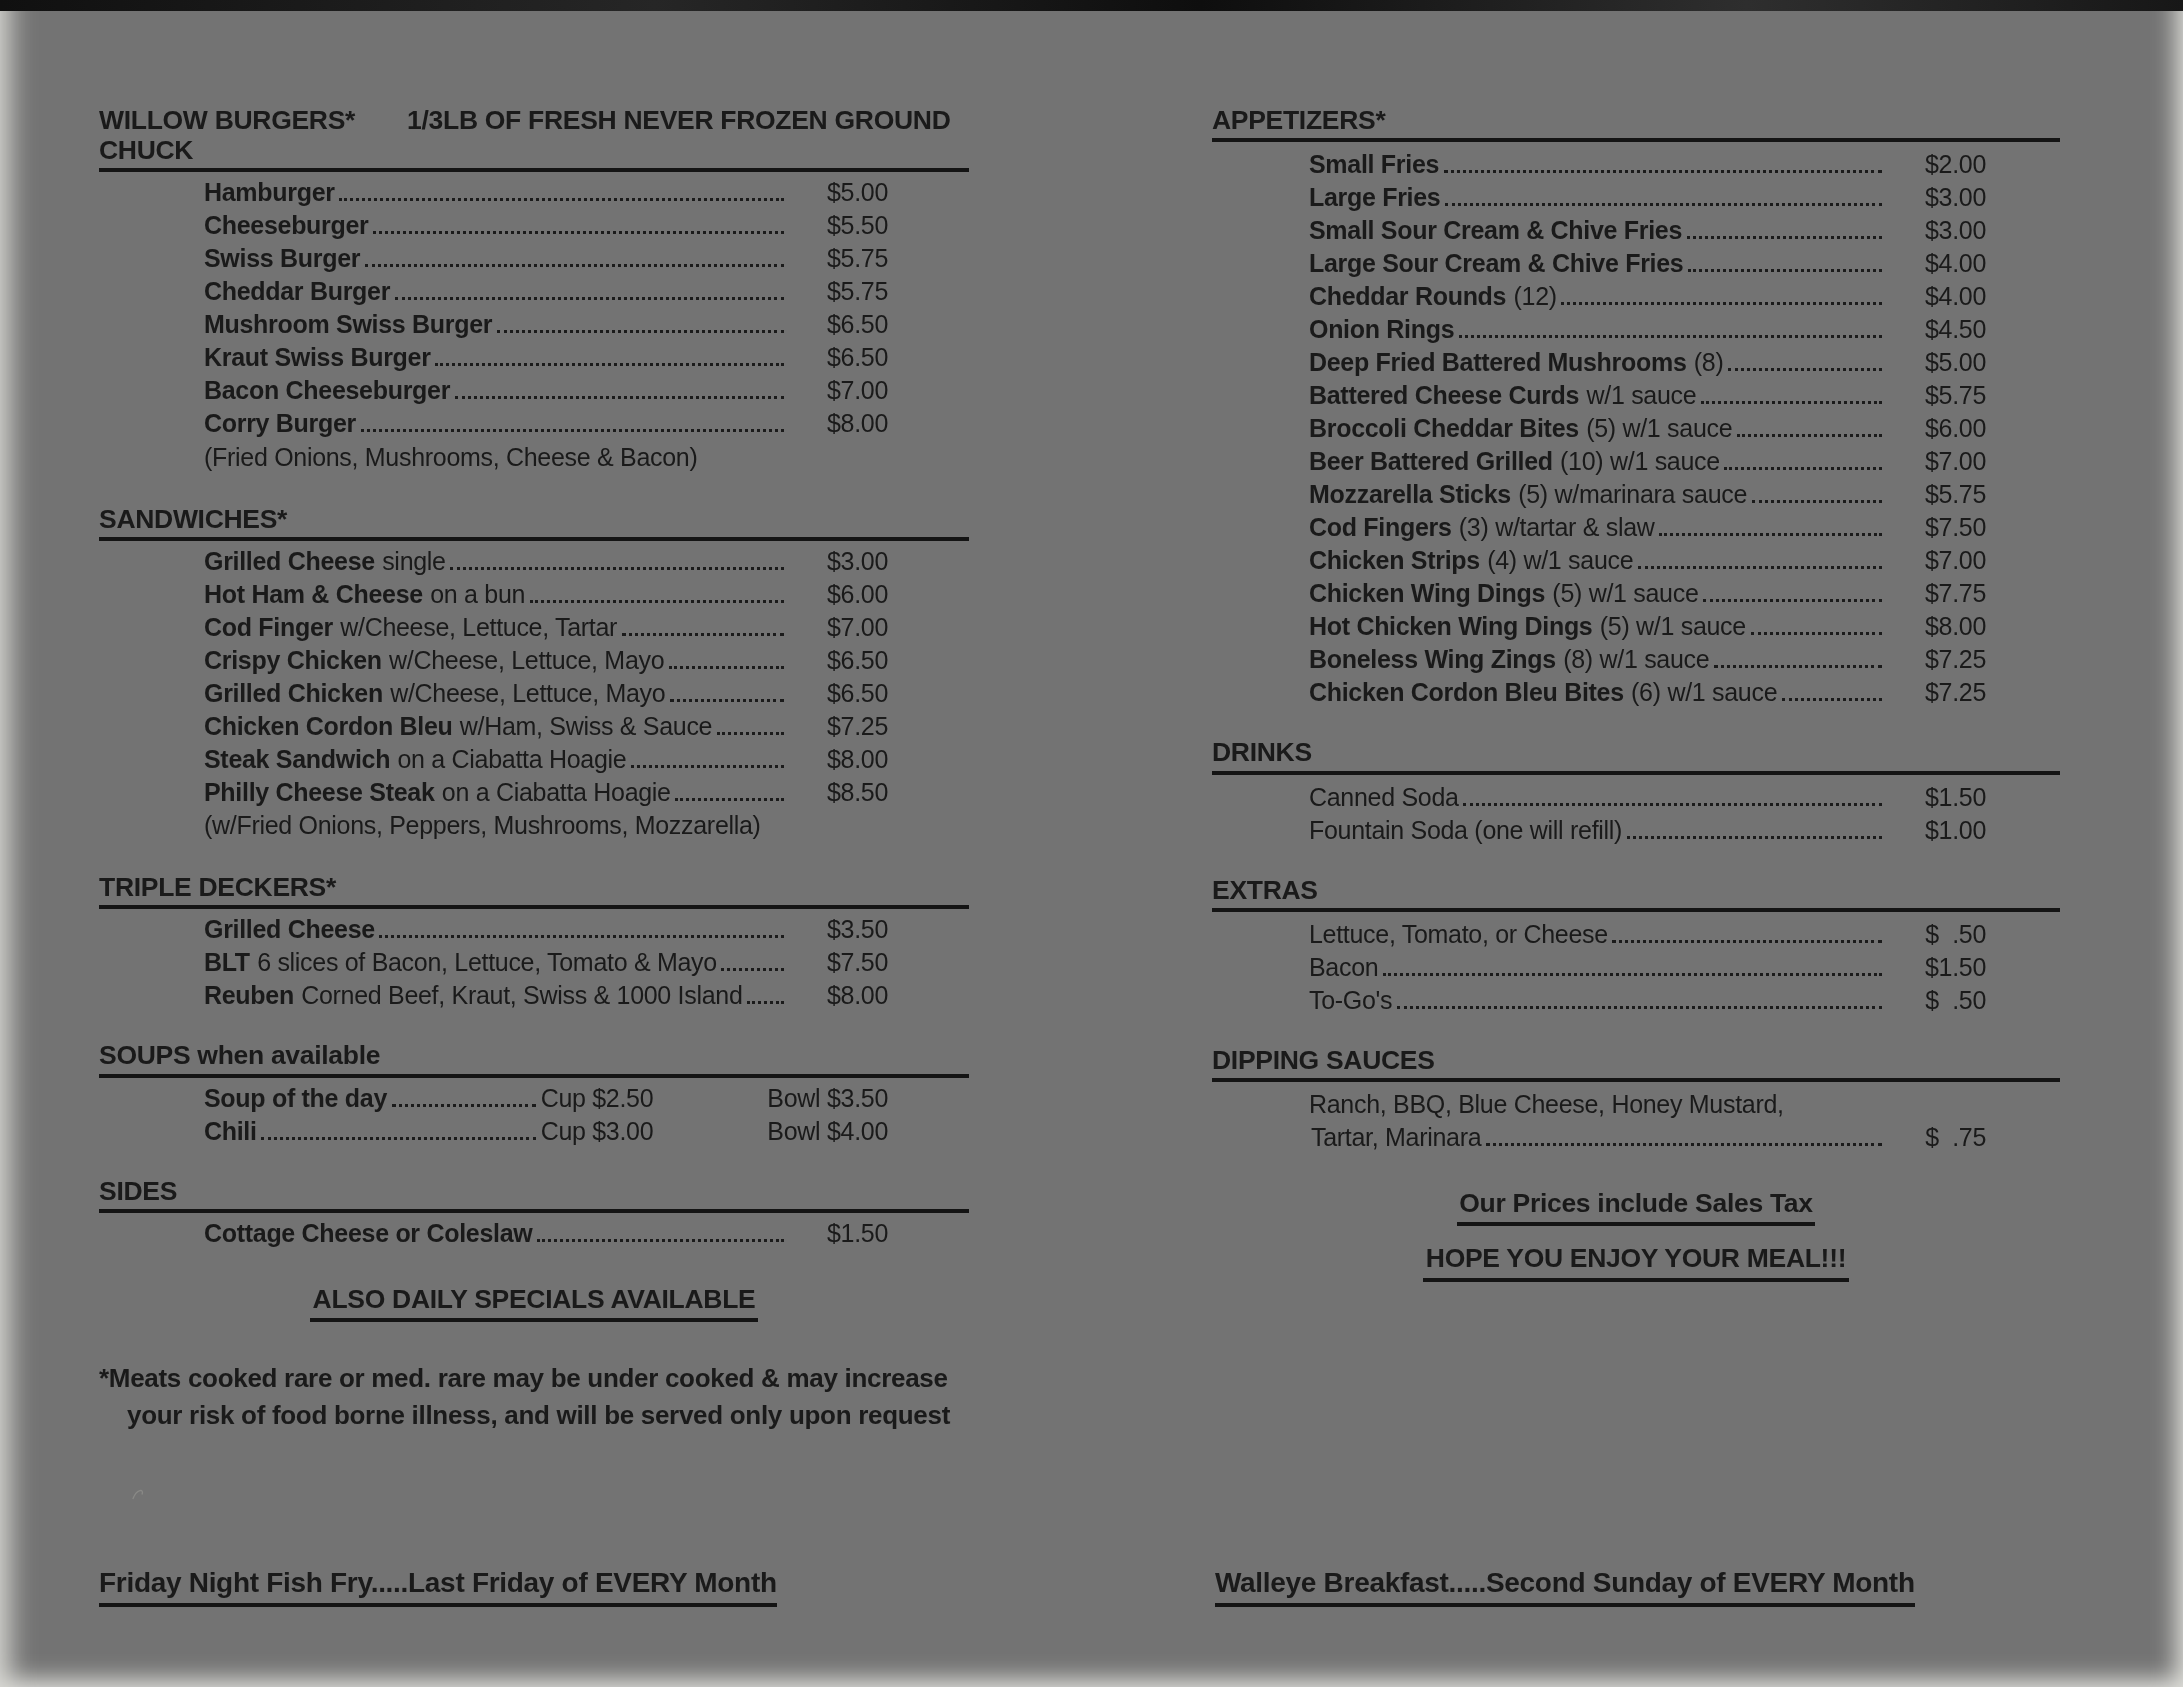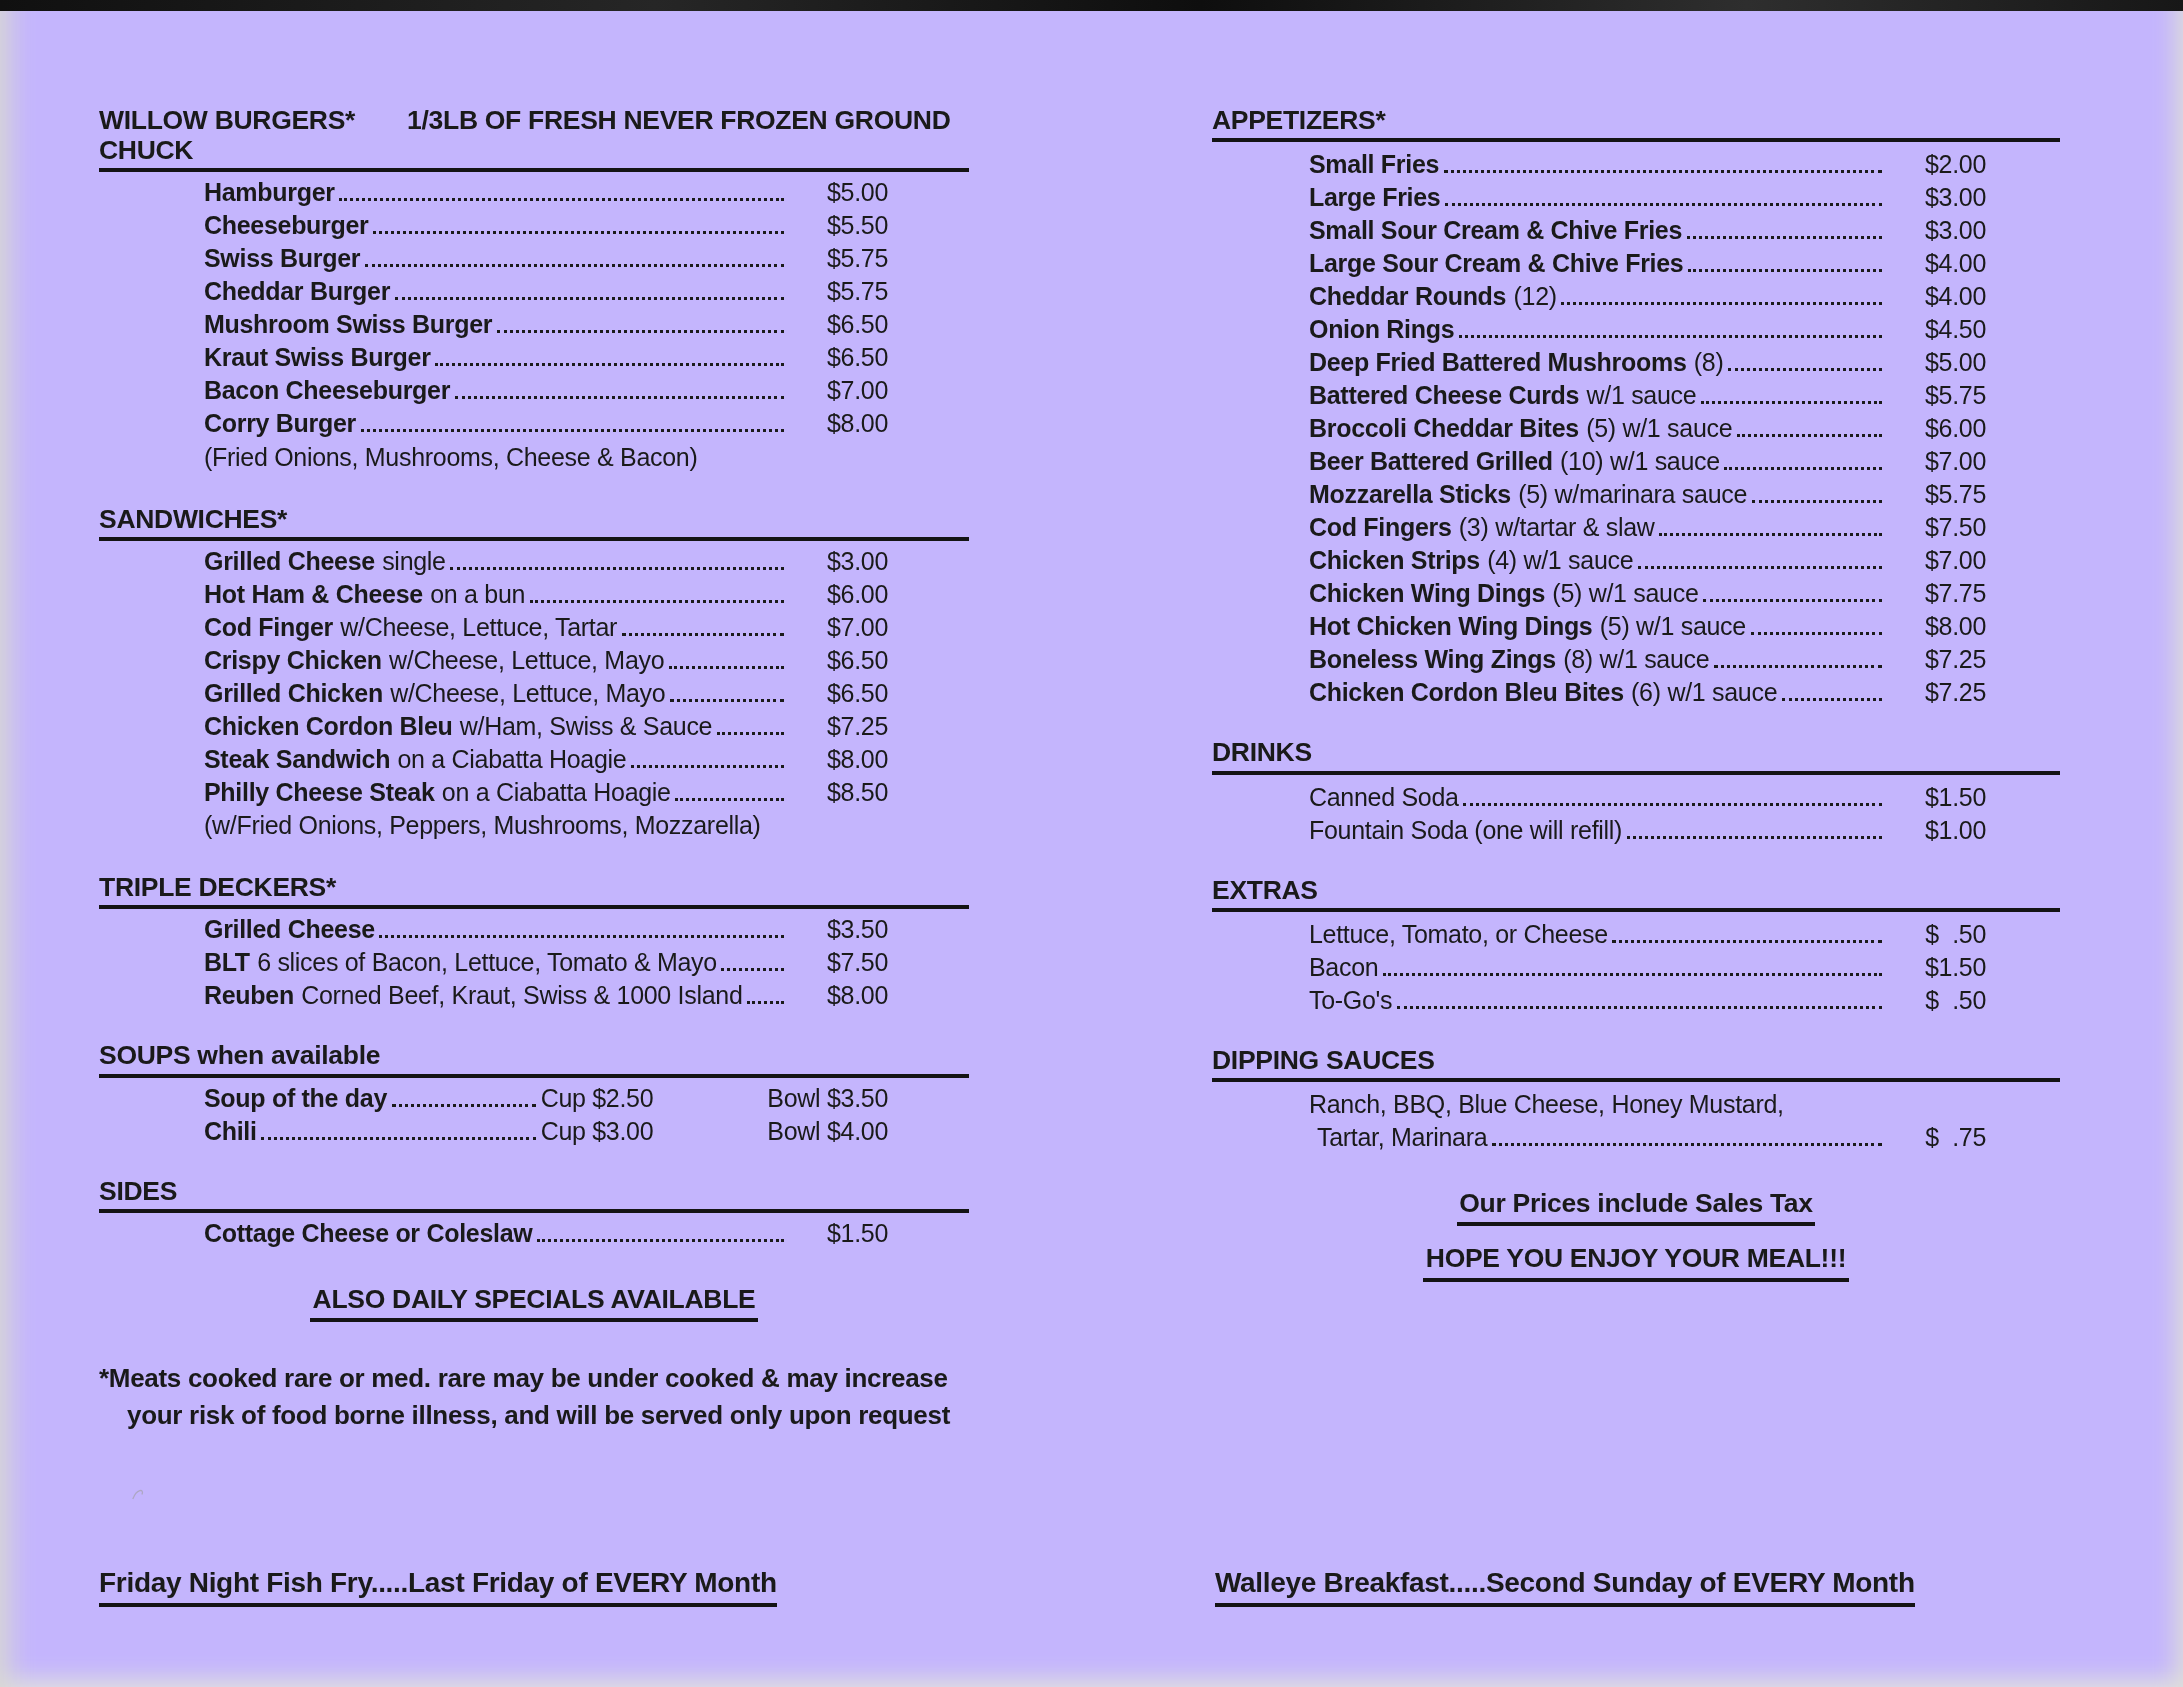--- a/index.html
+++ b/index.html
@@ -1,17 +1,17 @@
 <!DOCTYPE html>
 <html style="font-size:10.6px"><head>
 <meta charset="utf-8">
 <style>
   html,body{margin:0;padding:0;width:2183px;height:1687px;overflow:hidden;
     font-family:"Liberation Sans","DejaVu Sans",sans-serif;color:#1a1a1a;background:#eceae6;}
-  .sheet{position:absolute;inset:0;background:#c4b5fd;
+  .sheet{position:absolute;inset:0;background:#737373;
     box-shadow:inset 36px 0 26.5px -26.5px #d8d8d3, inset -30px 0 23px -23px #deded9, inset 0 -30px 23px -23px #e2e2dd;}
   .top-bar{position:absolute;top:0;left:0;right:0;height:11.2px;
     background:linear-gradient(90deg,#101010 0%,#262626 30%,#0e0e0e 55%,#2e2e2e 80%,#171717 100%);}
   .col{position:absolute;top:105px;letter-spacing:-0.3px;}
   .col.left{left:99px;width:870px;}
   .col.right{left:1212px;width:848px;}
   .sec{margin-top:30px;}
   .sec:first-child{margin-top:0;}
   .sec-head{font-size:26.5px;font-weight:700;line-height:30px;padding-bottom:3.3px;
     border-bottom:4px solid #141414;}
@@ -342,21 +342,21 @@
           </div>
         </div>
       </div>
       <div class="sec">
         <div class="sec-head"><span>DIPPING SAUCES</span></div>
         <div class="rows">
           <div class="menu-row">
             <span class="item-desc no-ml" style="margin-left: 0px;">Ranch, BBQ, Blue Cheese, Honey Mustard,</span>
           </div>
           <div class="menu-row">
-            <span class="item-desc no-ml" style="margin-left: 8px;">Tartar, Marinara</span>
+            <span class="item-desc no-ml" style="margin-left: 2px;">Tartar, Marinara</span>
             <span class="dots"></span>
             <span class="item-price">$  .75</span>
           </div>
         </div>
       </div>
       <div class="center-note"><span class="u">Our Prices include Sales Tax</span></div>
       <div class="center-note tight"><span class="u">HOPE YOU ENJOY YOUR MEAL!!!</span></div>
     </div>
 
   <div class="banner rgt">

